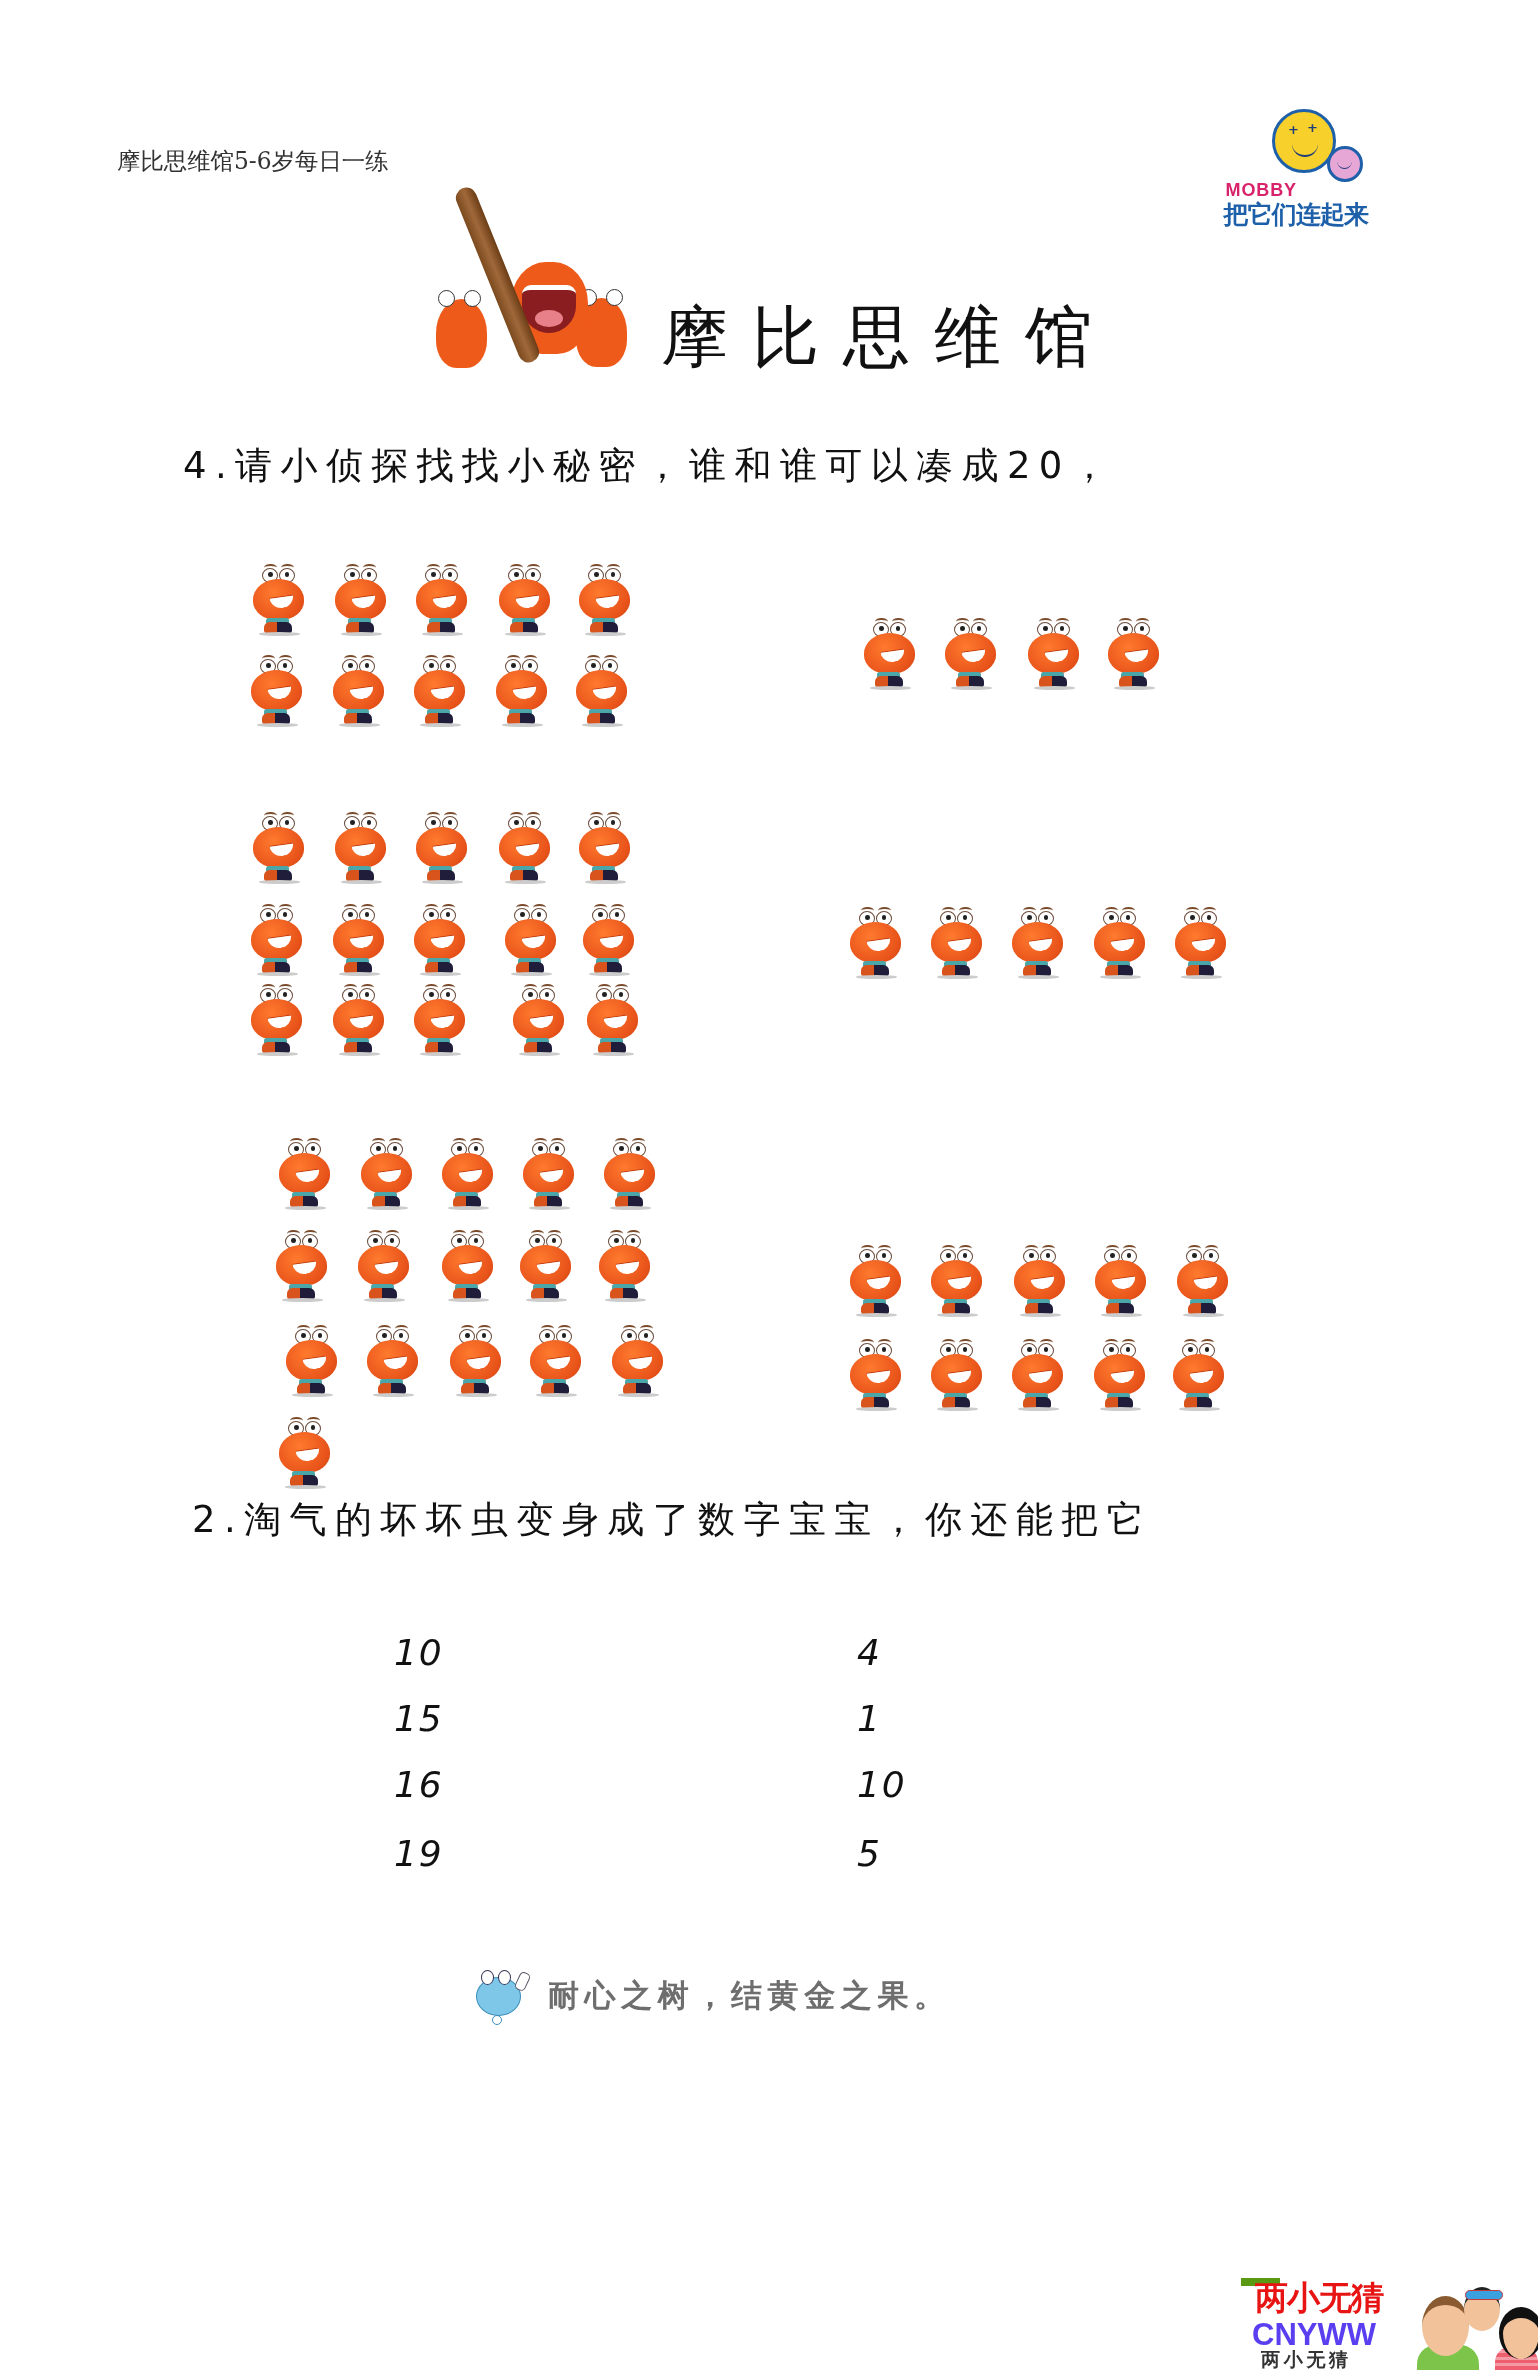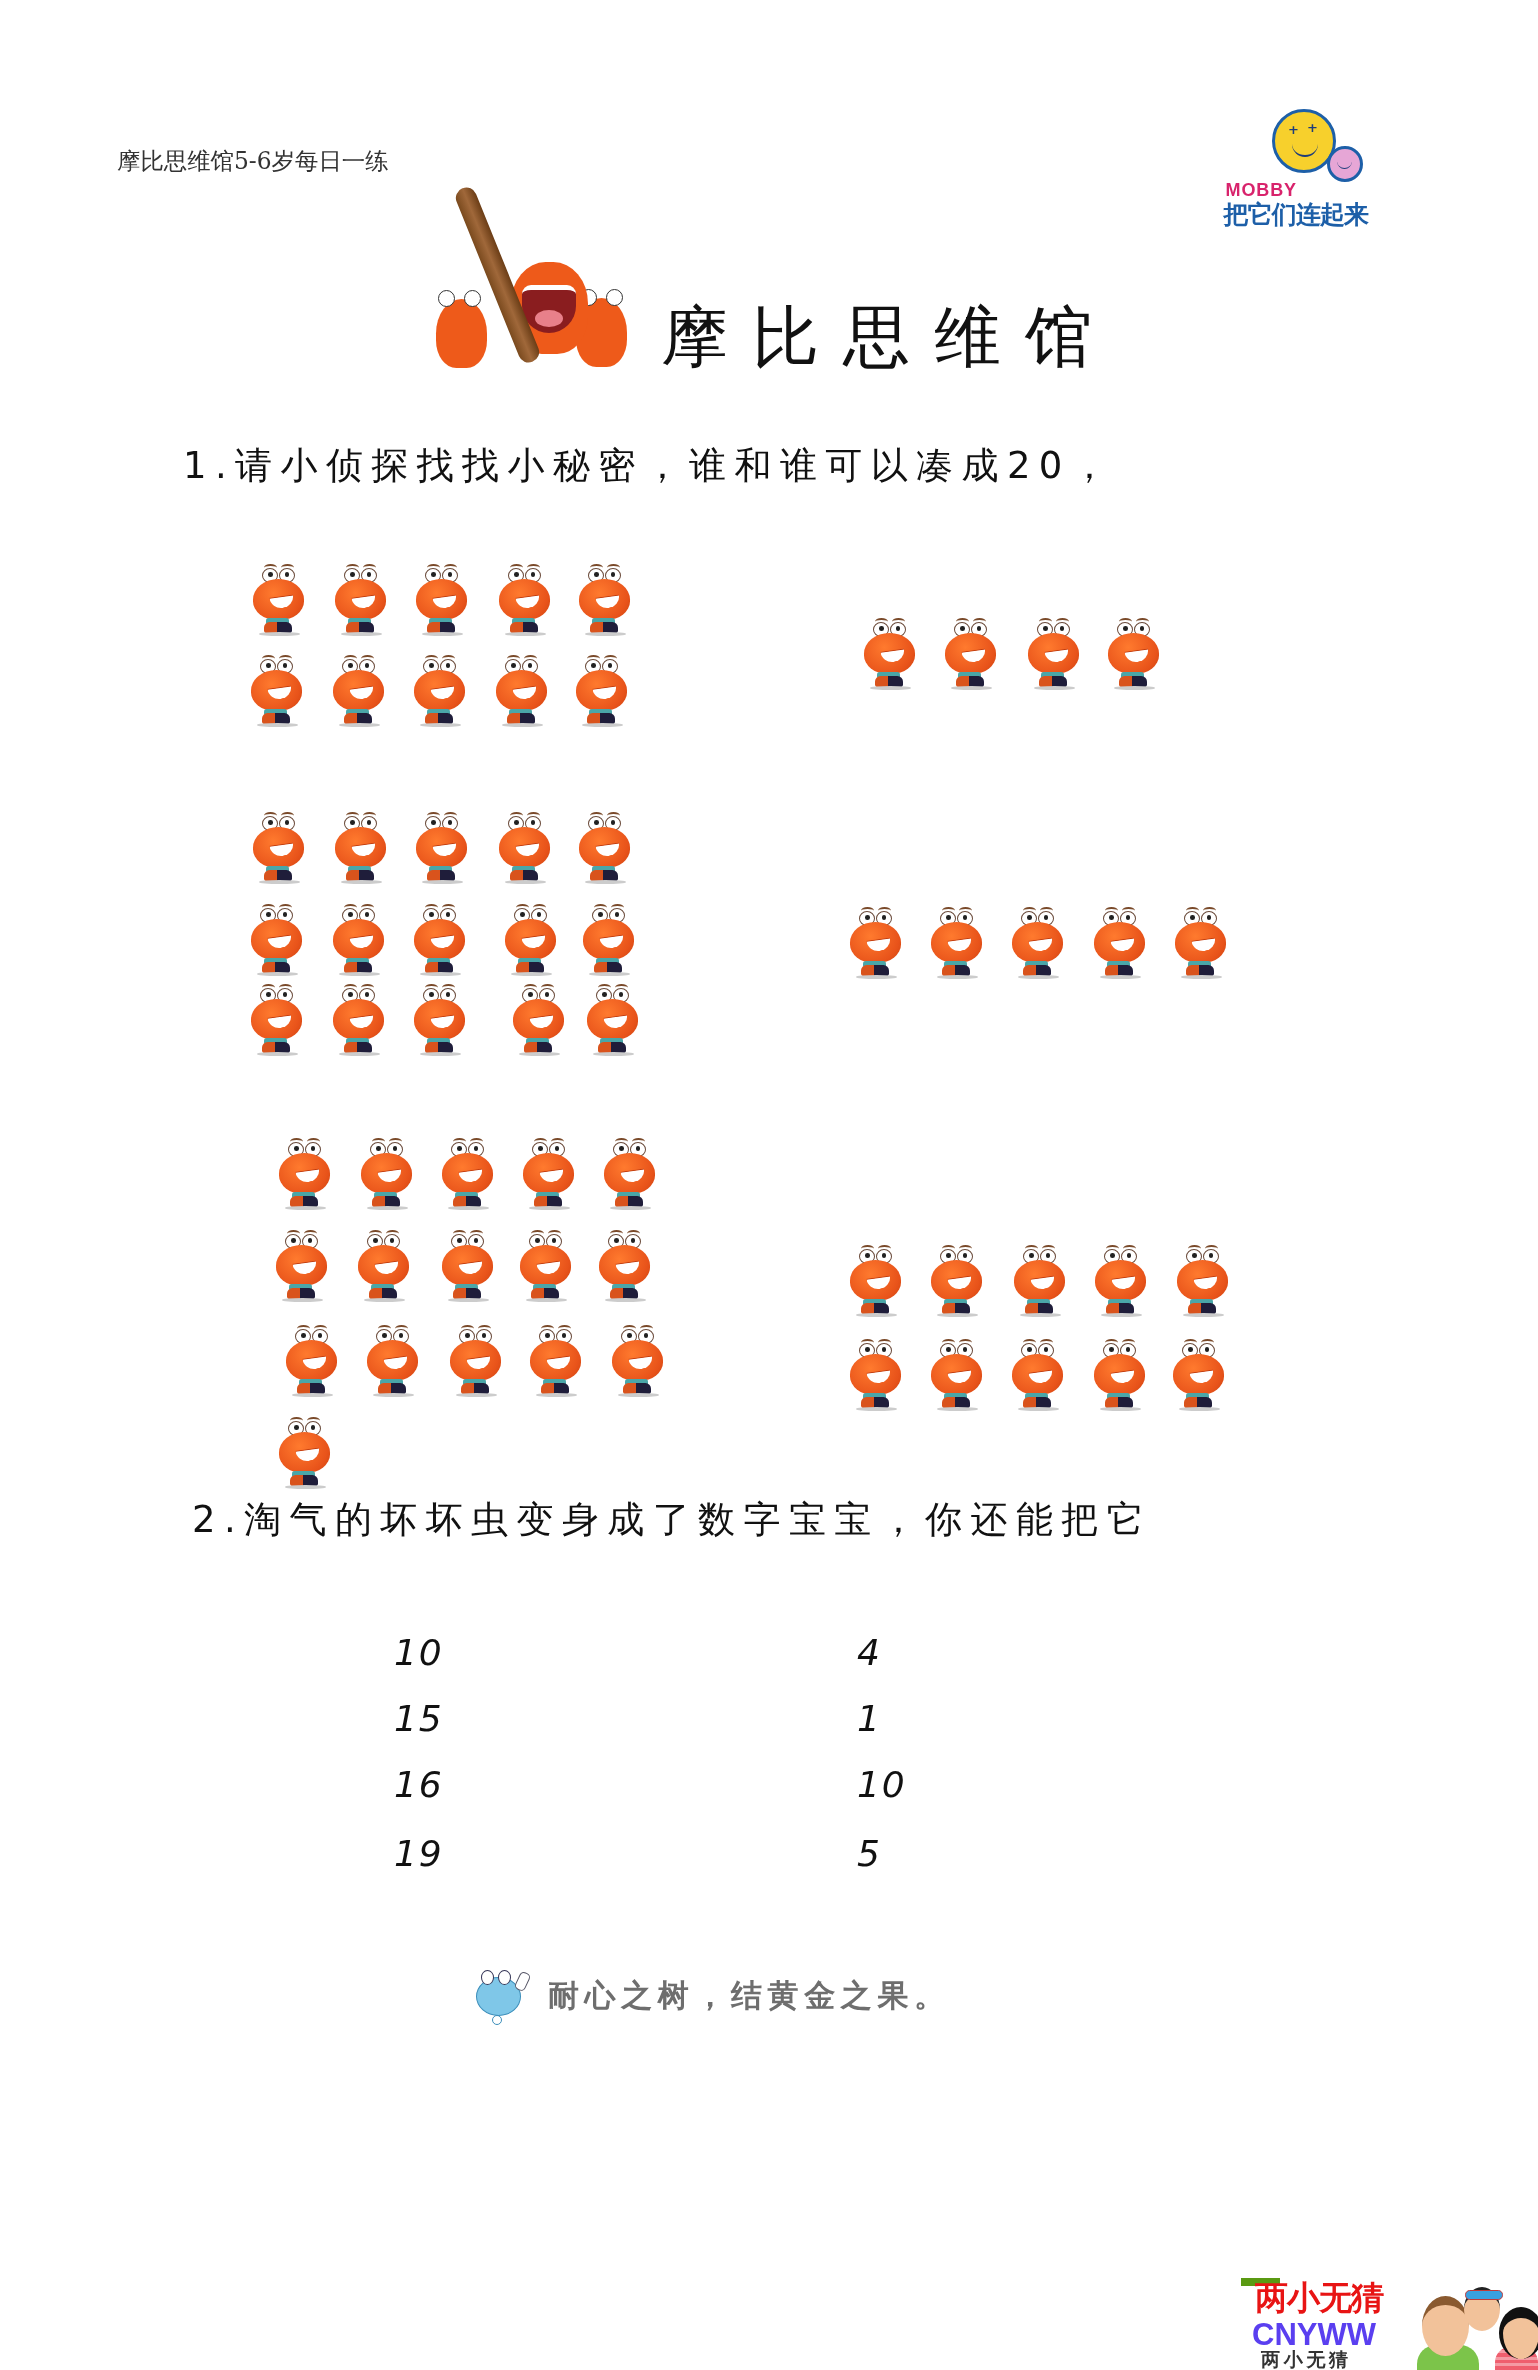--- a/index.html
+++ b/index.html
@@ -118,21 +118,21 @@
   <div class="m-big">
     <div class="mouth">
         <div class="tongue"></div>
       </div>
   </div>
   <div class="club"></div>
 </div>
 <div class="abs title">摩比思维馆</div>
 
 <div class="abs q q1">
-  <div>1.请小侦探找找小秘密，谁和谁可以凑成20，</div>
+  <div>4.请小侦探找找小秘密，谁和谁可以凑成20，</div>
 </div>
 
 <div id="bug-layer">
     <div>
       <div class="bug" style="left: 251px; top: 562px;">
         <div class="brow" style="left:13px"></div>
         <div class="brow" style="left:30px"></div>
         <div class="eye" style="left:11.2px"></div>
         <div class="eye" style="left:28px"></div>
         <div class="body">

